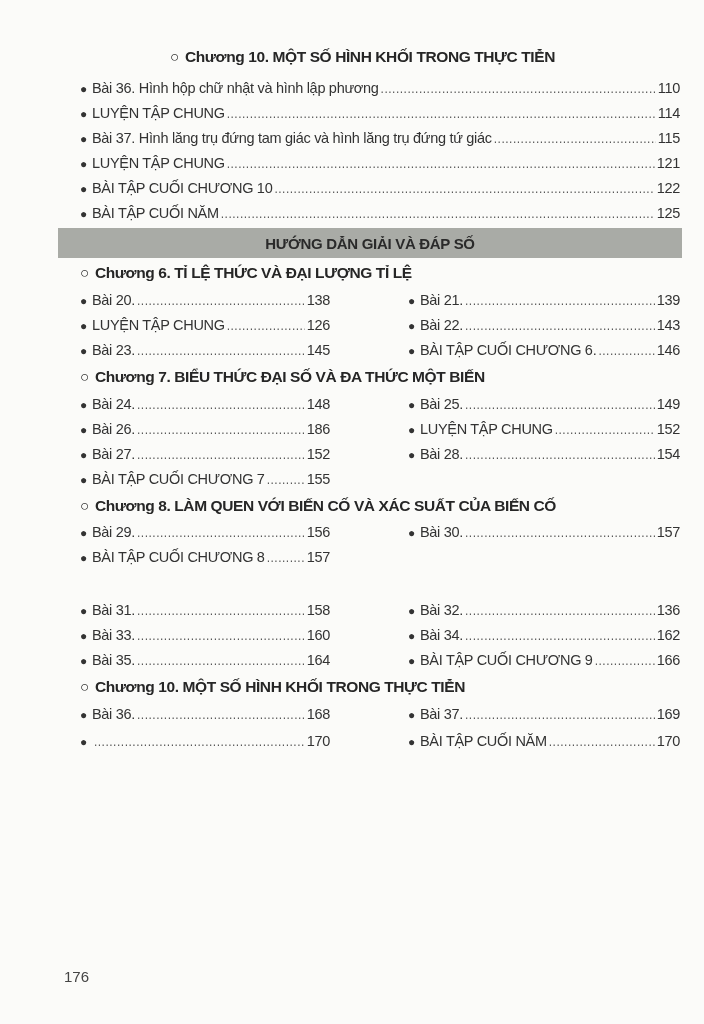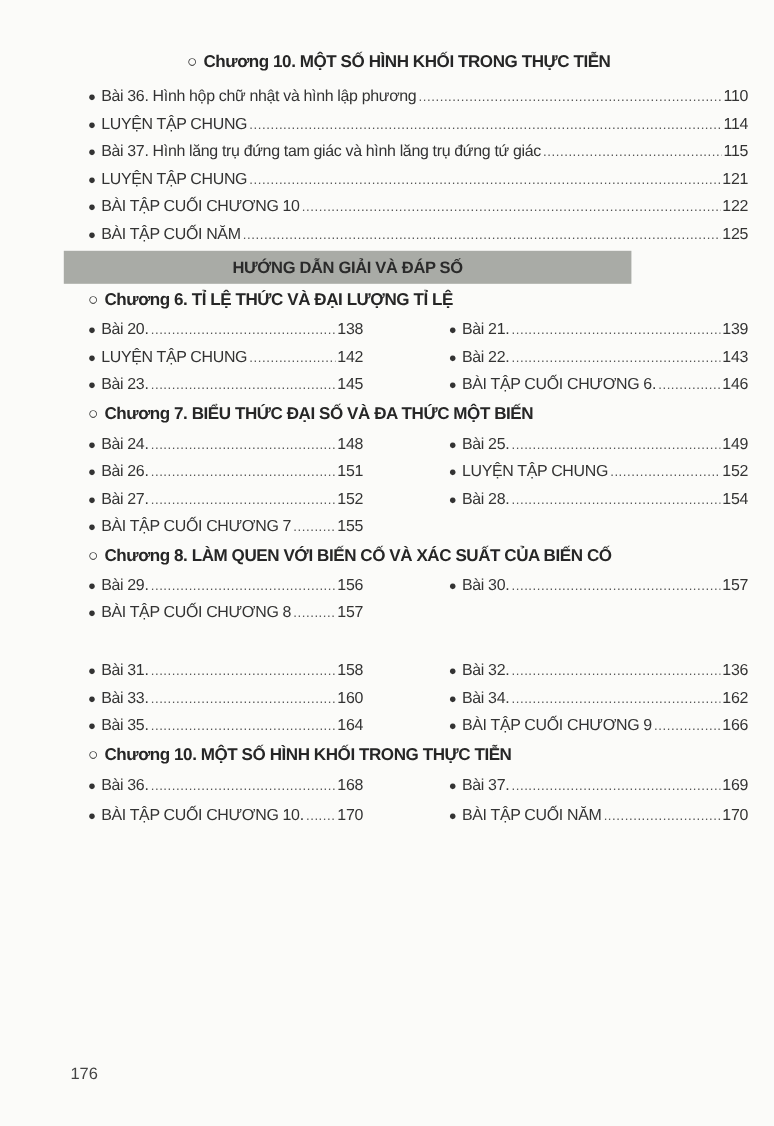--- a/index.html
+++ b/index.html
@@ -24,21 +24,21 @@
     .row .bullet { margin-right: 5px; font-size: 12px; }
     .row .dots {
       flex: 1; overflow: hidden; margin: 0 2px; color: #555;
       letter-spacing: 0.5px; font-size: 12px;
     }
     .row .dots::after {
       content: "..........................................................................................................................................................................";
     }
     .row .num { }
     .banner {
-      position: absolute; left: 58px; top: 228px; width: 516px; height: 30px;
+      position: absolute; left: 58px; top: 228px; width: 624px; height: 30px;
       background: #a9aba6;
       display: flex; align-items: center; justify-content: center;
       font-family: "Liberation Sans", sans-serif; font-weight: bold; font-size: 15px;
       color: #2a2a2a; letter-spacing: -0.3px;
     }
     .page-number {
       position: absolute; left: 64px; top: 968px; font-family: "Liberation Sans", sans-serif;
       font-size: 15px; color: #444;
     }
   </style>
@@ -100,21 +100,21 @@
   <div class="row" style="left:80px; top:292px; width:250px;">
       <span class="bullet">●</span>
       <span>Bài 20.</span>
       <span class="dots"></span>
       <span class="num">138</span>
     </div>
   <div class="row" style="left:80px; top:317px; width:250px;">
       <span class="bullet">●</span>
       <span>LUYỆN TẬP CHUNG</span>
       <span class="dots"></span>
-      <span class="num">142</span>
+      <span class="num">126</span>
     </div>
   <div class="row" style="left:80px; top:342px; width:250px;">
       <span class="bullet">●</span>
       <span>Bài 23.</span>
       <span class="dots"></span>
       <span class="num">145</span>
     </div>
   <div class="row" style="left:408px; top:292px; width:272px;">
       <span class="bullet">●</span>
       <span>Bài 21.</span>
@@ -141,21 +141,21 @@
   <div class="row" style="left:80px; top:396px; width:250px;">
       <span class="bullet">●</span>
       <span>Bài 24.</span>
       <span class="dots"></span>
       <span class="num">148</span>
     </div>
   <div class="row" style="left:80px; top:421px; width:250px;">
       <span class="bullet">●</span>
       <span>Bài 26.</span>
       <span class="dots"></span>
-      <span class="num">151</span>
+      <span class="num">186</span>
     </div>
   <div class="row" style="left:80px; top:446px; width:250px;">
       <span class="bullet">●</span>
       <span>Bài 27.</span>
       <span class="dots"></span>
       <span class="num">152</span>
     </div>
   <div class="row" style="left:80px; top:471px; width:250px;">
       <span class="bullet">●</span>
       <span>BÀI TẬP CUỐI CHƯƠNG 7</span>
@@ -246,21 +246,20 @@
     <span>Chương 10. MỘT SỐ HÌNH KHỐI TRONG THỰC TIỄN</span>
   </div>
   <div class="row" style="left:80px; top:706px; width:250px;">
       <span class="bullet">●</span>
       <span>Bài 36.</span>
       <span class="dots"></span>
       <span class="num">168</span>
     </div>
   <div class="row" style="left:80px; top:733px; width:250px;">
       <span class="bullet">●</span>
-      <span>BÀI TẬP CUỐI CHƯƠNG 10.</span>
       <span class="dots"></span>
       <span class="num">170</span>
     </div>
   <div class="row" style="left:408px; top:706px; width:272px;">
       <span class="bullet">●</span>
       <span>Bài 37.</span>
       <span class="dots"></span>
       <span class="num">169</span>
     </div>
   <div class="row" style="left:408px; top:733px; width:272px;">

